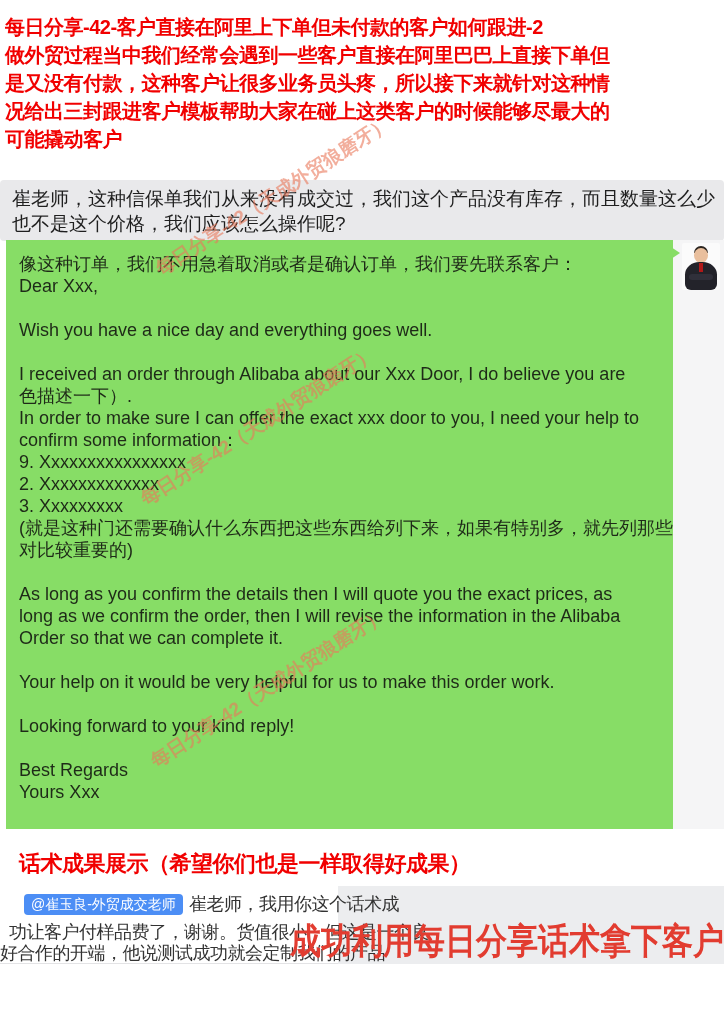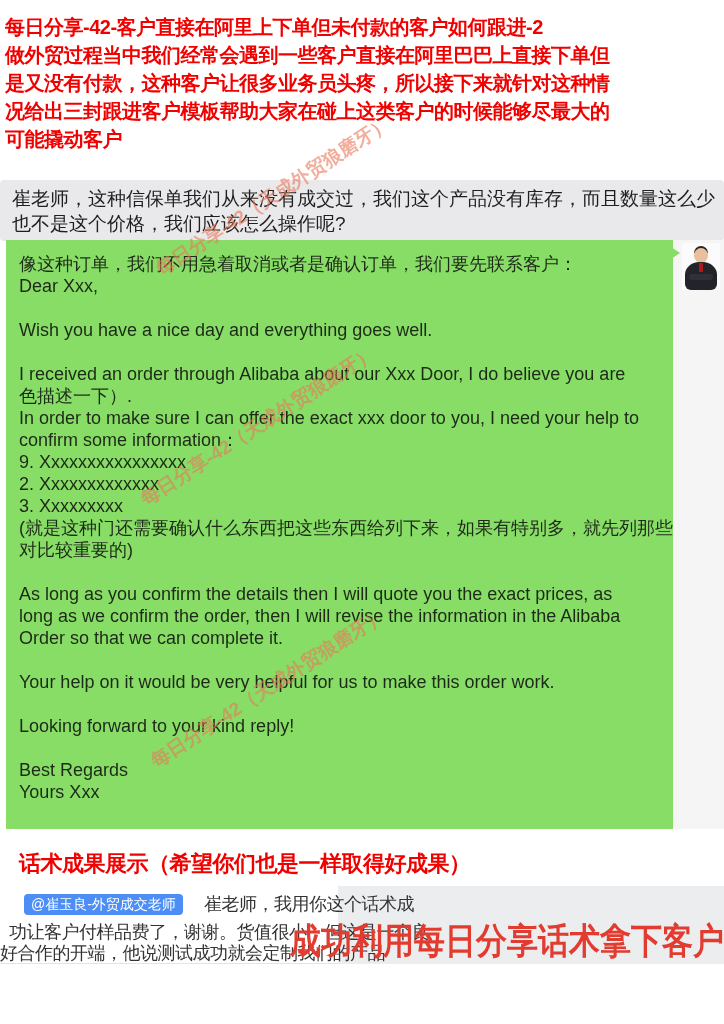--- a/index.html
+++ b/index.html
@@ -42,21 +42,21 @@
   .av-body{position:absolute;left:3px;top:19px;width:32px;height:28px;background:#23232a;border-radius:45% 45% 6px 6px;}
   .av-tie{position:absolute;left:17px;top:20px;width:4px;height:9px;background:#b01818;}
   .av-arms{position:absolute;left:7px;top:31px;width:24px;height:6px;background:#30303a;border-radius:3px;}
 
   
   .results-heading{
     left:19px;top:849px;color:#f10000;font-weight:bold;font-size:22px;white-space:nowrap;letter-spacing:-0.5px;
   }
   .comment-white{left:0;top:886px;width:338px;height:77px;background:#ffffff;border-bottom:1px solid #e3e3e5;}
   .comment-gray{left:338px;top:886px;width:386px;height:78px;background:#ecedef;}
-  .comment-row1{left:14px;top:892px;display:flex;align-items:center;gap:21px;white-space:nowrap;padding-left:10px;}
+  .comment-row1{left:14px;top:892px;display:flex;align-items:center;gap:6px;white-space:nowrap;padding-left:10px;}
   .mention-pill{
     background:#4c8ef5;color:#ffffff;font-size:14px;line-height:21px;
     padding:0 7px;border-radius:4px;white-space:nowrap;
   }
   .comment-text{color:#333333;font-size:18px;letter-spacing:-0.5px;white-space:nowrap;}
   .comment-row2{left:9px;top:920px;}
   .comment-row3{left:0;top:941px;text-align:center;}
   .overlay-red{
     left:290px;top:917px;color:#e23c30;font-weight:bold;font-size:31px;
     white-space:nowrap;transform:scaleY(1.15);transform-origin:0 0;letter-spacing:0;

